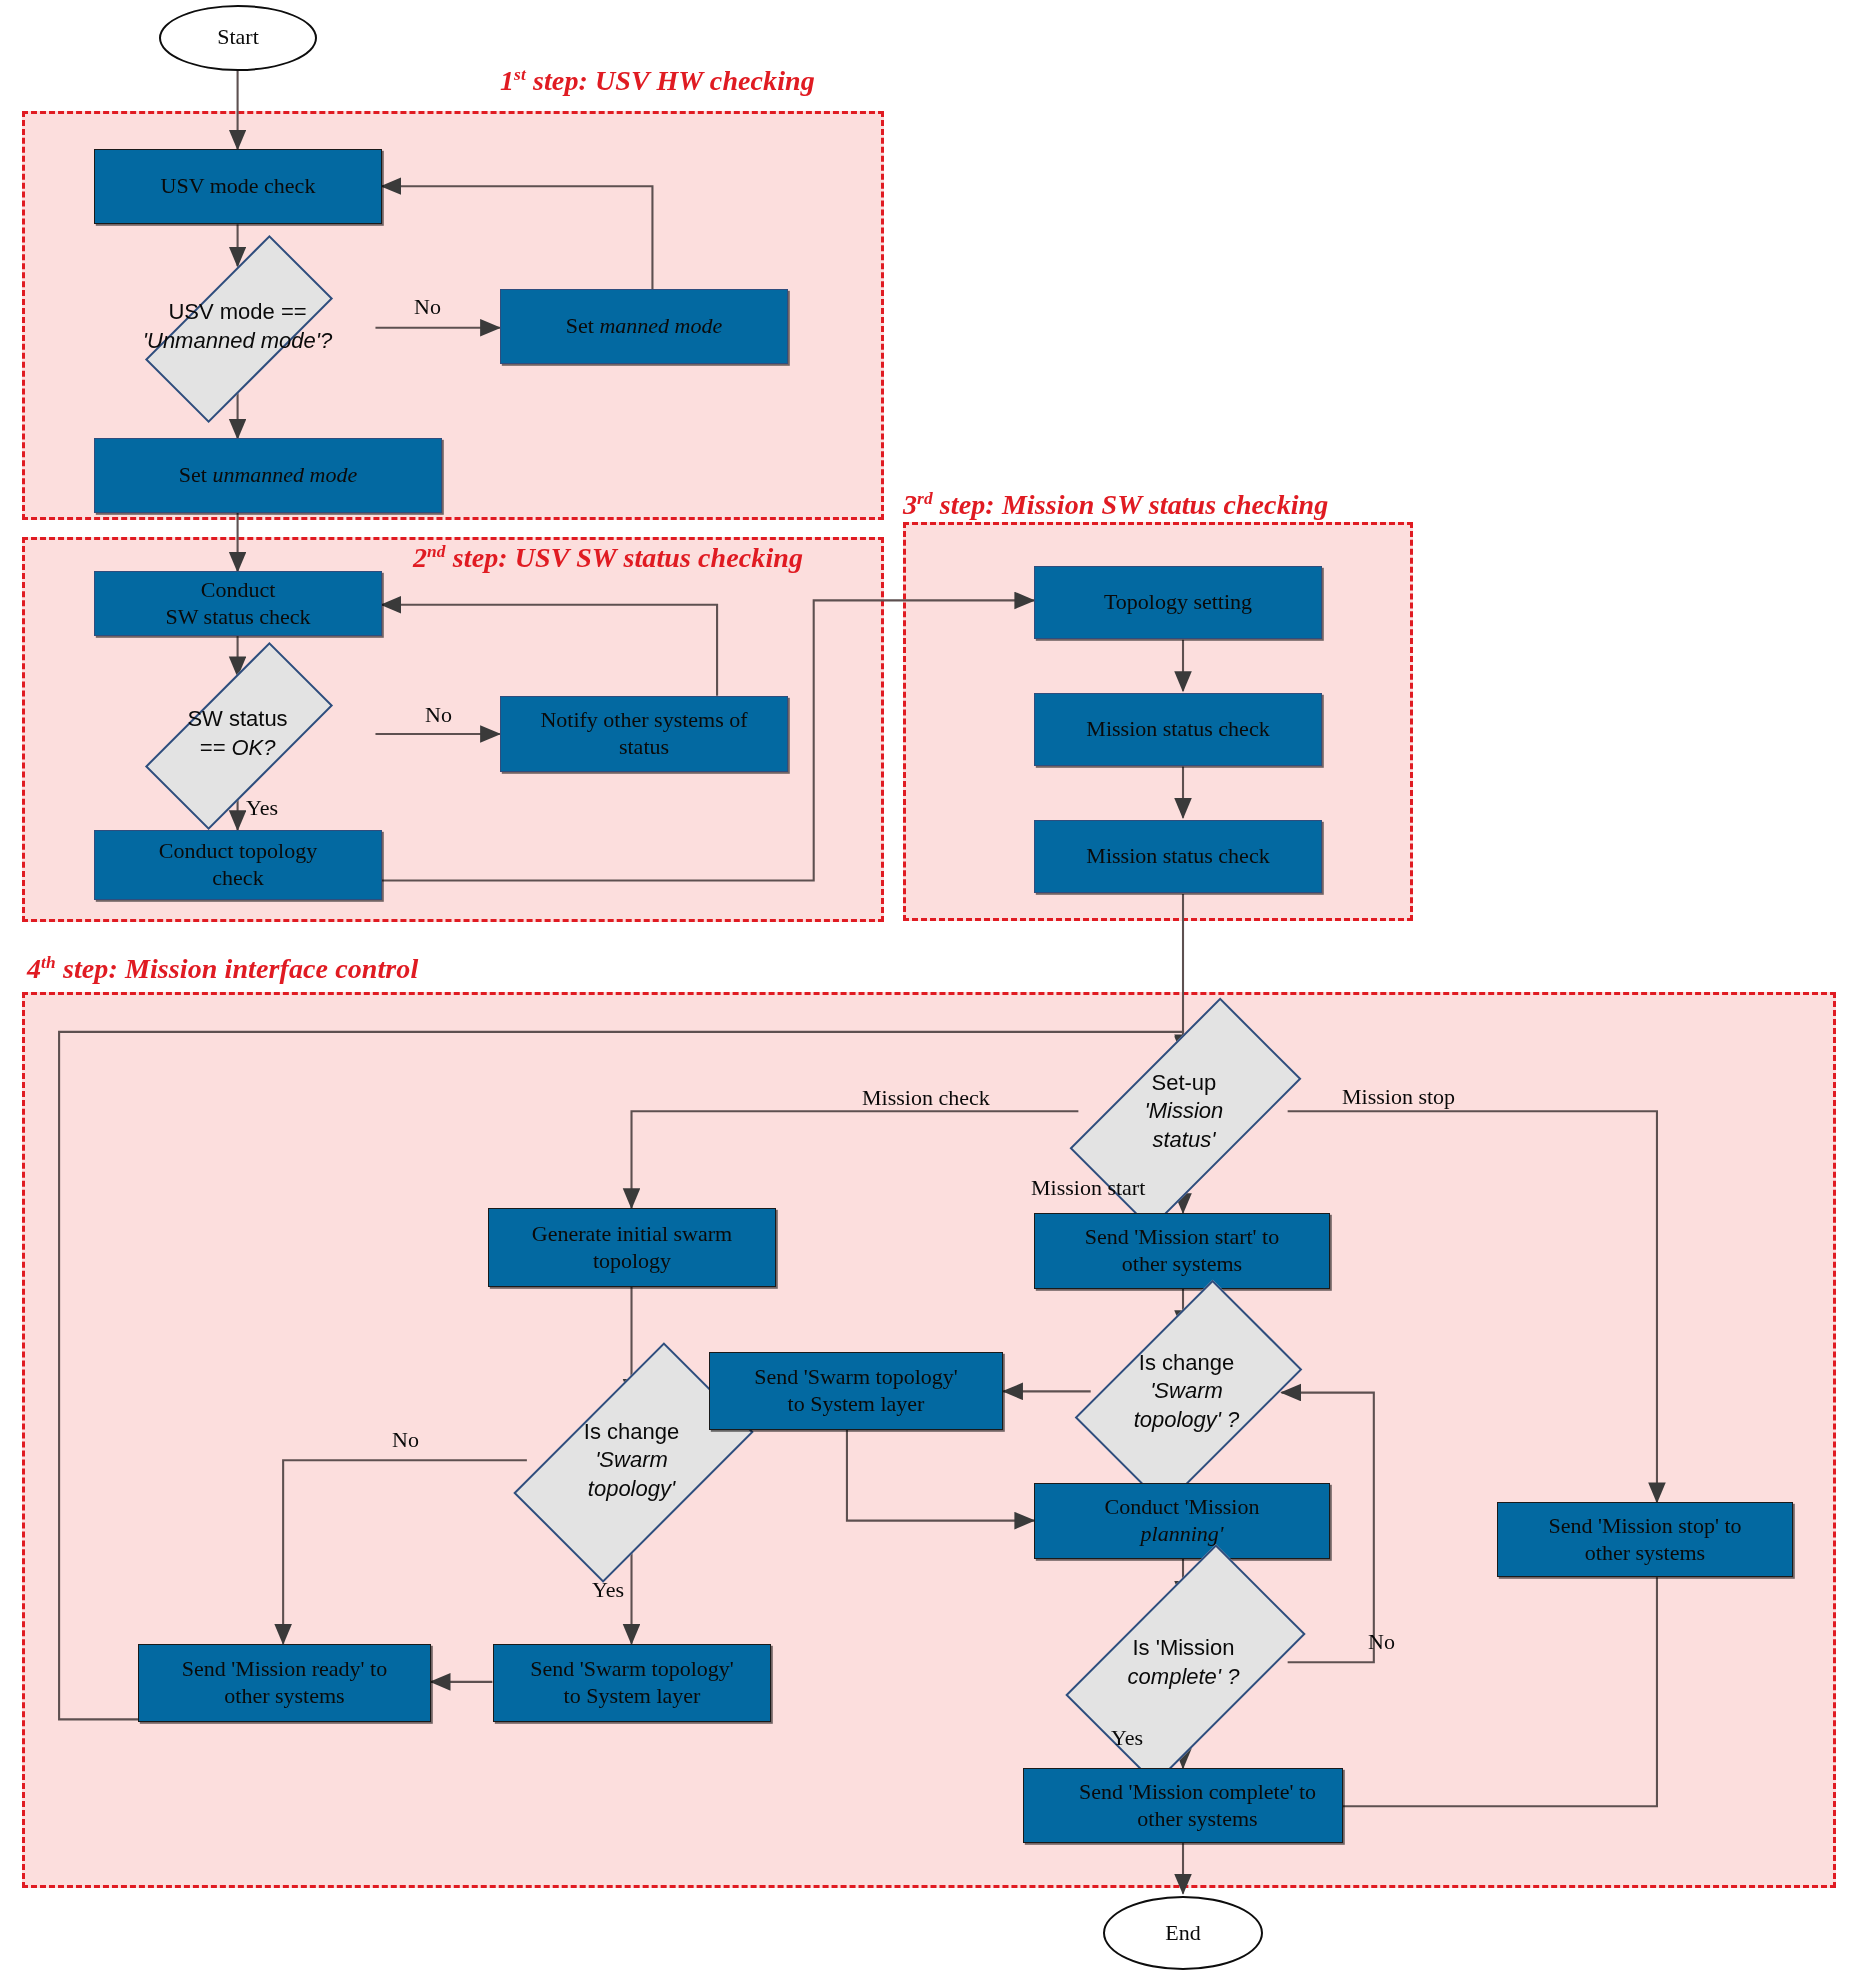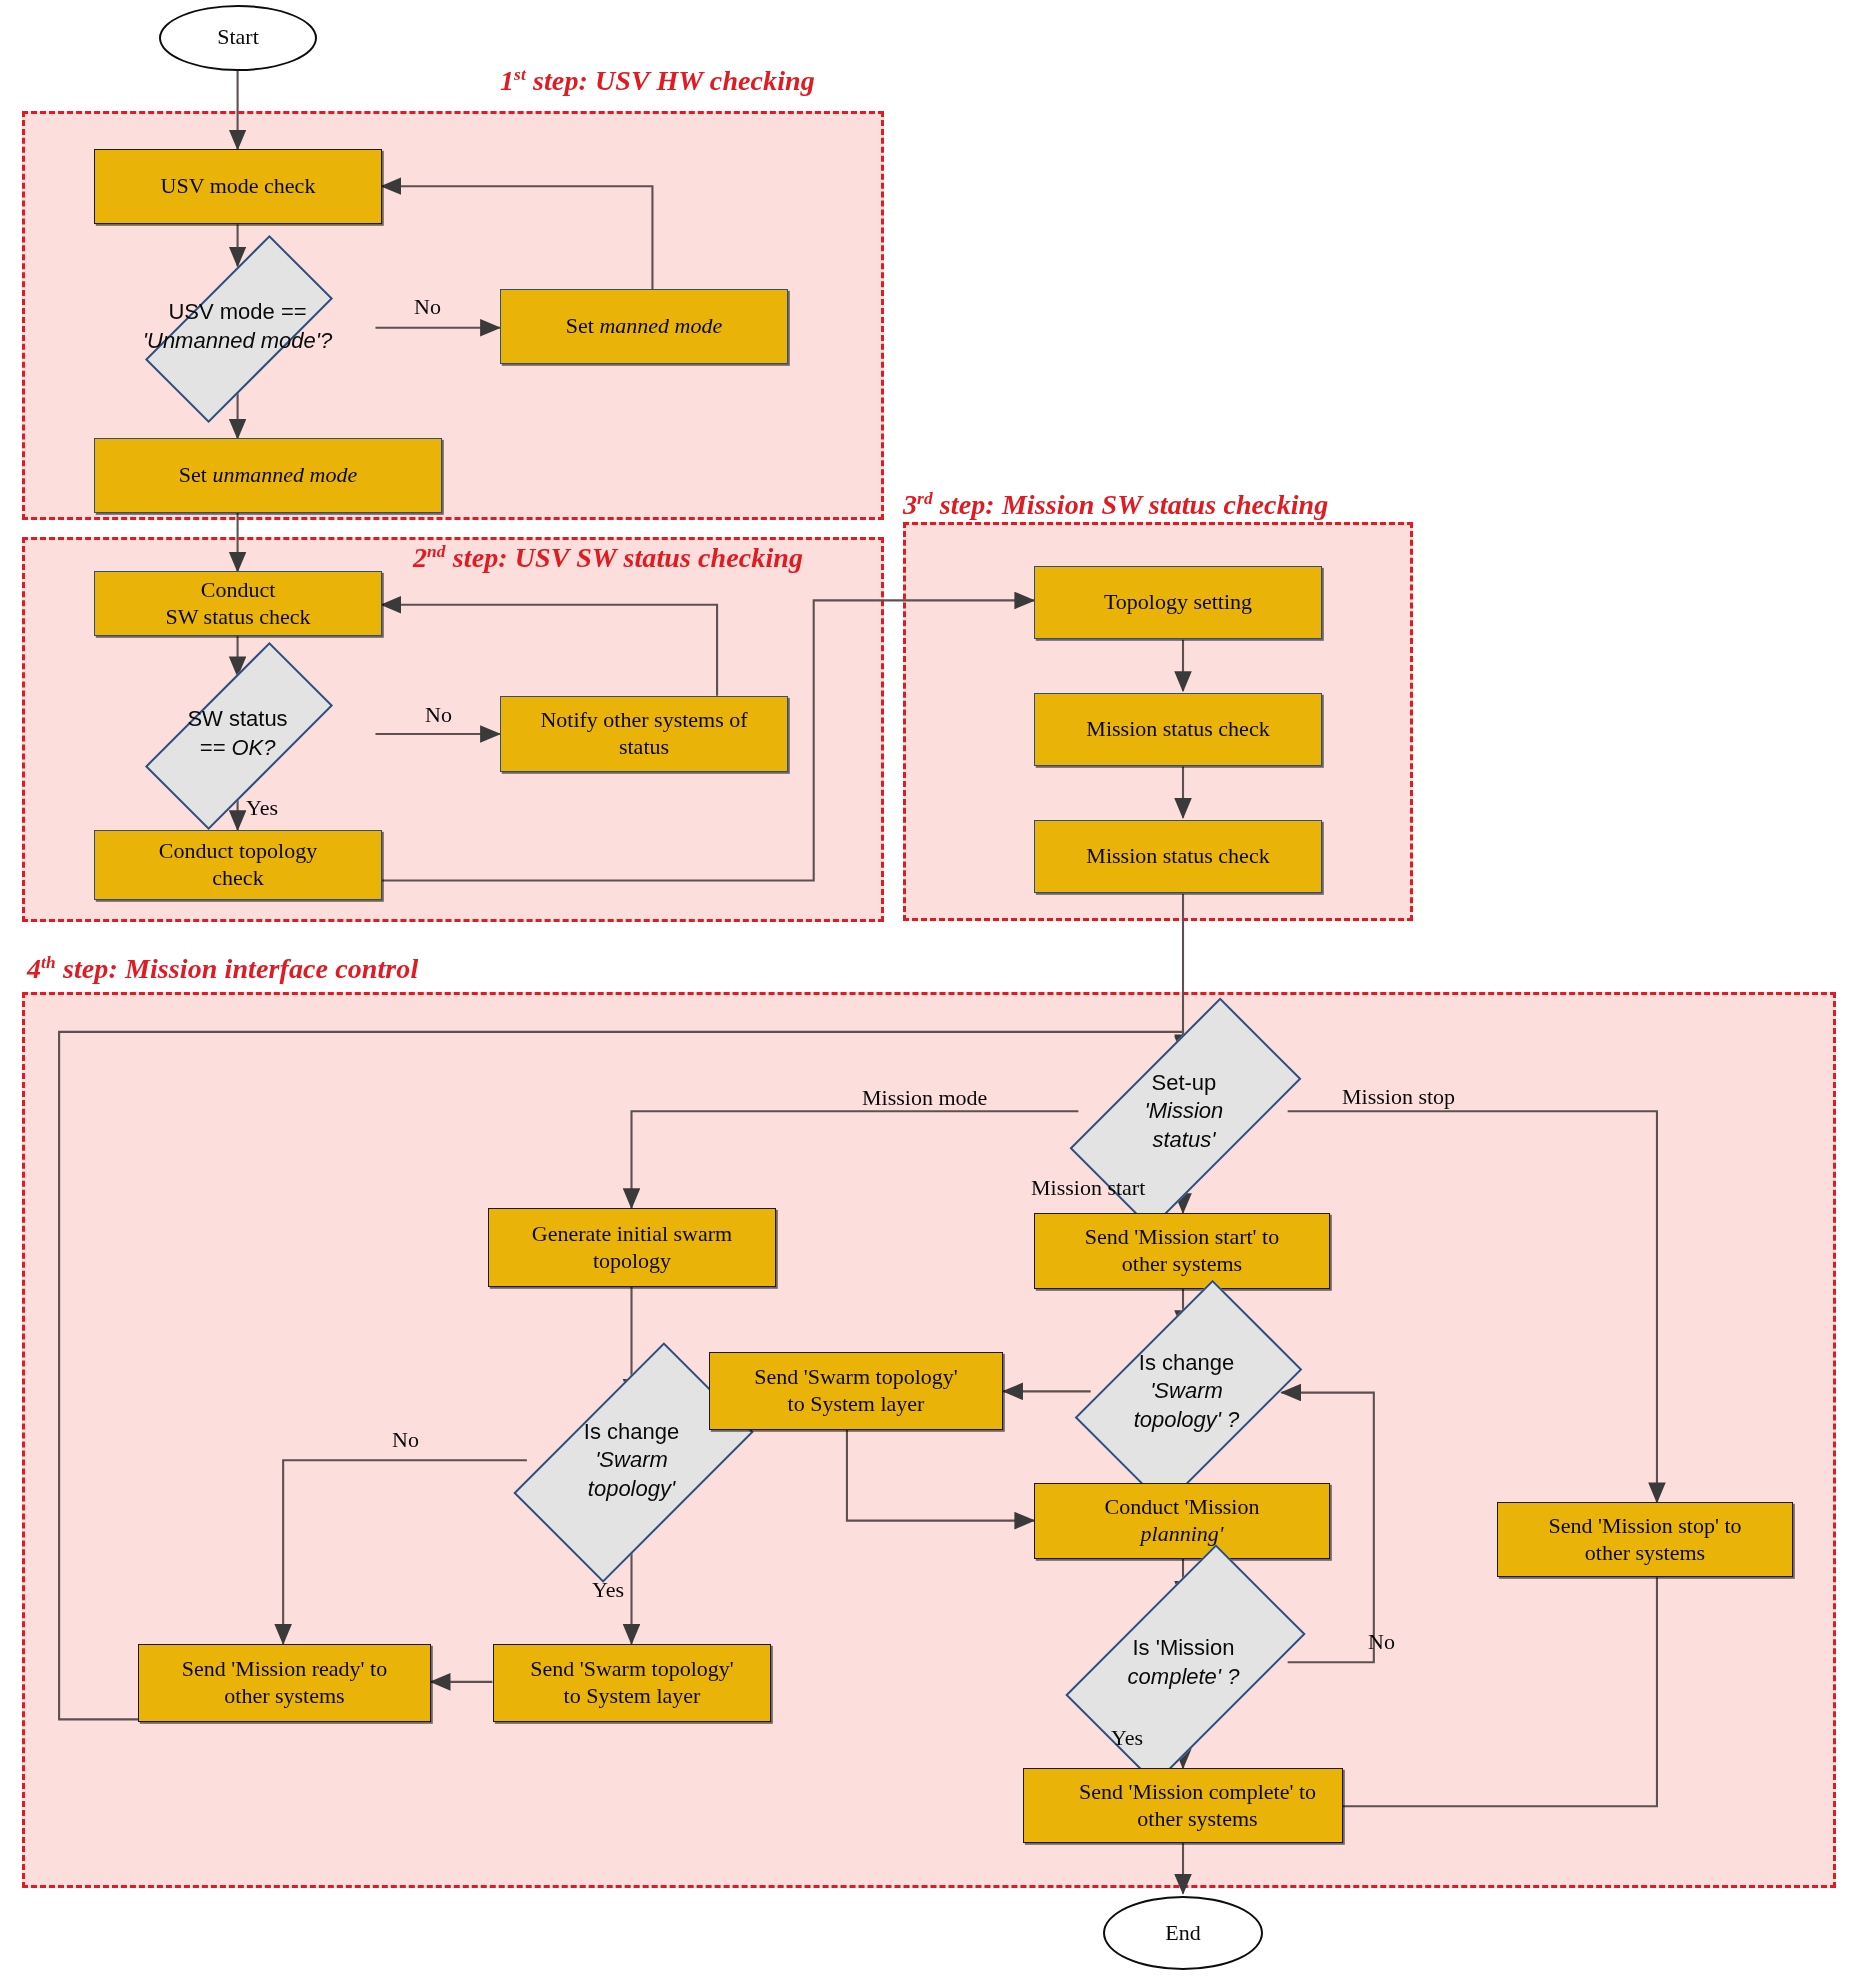--- a/index.html
+++ b/index.html
@@ -33,21 +33,21 @@
     display:flex;
     align-items:center;
     justify-content:center;
     text-align:center;
     font-size:22px;
     line-height:1.22;
     color:#0a0a0a;
     font-family:"Liberation Serif","DejaVu Serif",serif;
   }
   .proc{
-    background:#eab308;
+    background:#0369a1;
     border:1.8px solid #2f4d7d;
     box-shadow:1.8px 1.8px 0 0 rgba(0,0,0,0.55);
   }
   .proc.dark{border:1.8px solid #1a1a1a;}
   .term{
     background:#ffffff;
     border:2.5px solid #0d0d0d;
     border-radius:50%;
   }
   .dec{
@@ -354,21 +354,21 @@
   <div class="node term" style="left:1103px;top:1896px;width:160px;height:74px;">
     <span>End</span>
   </div>
 
   <div class="elabel" style="left:414px;top:294px;">No</div>
 
   <div class="elabel" style="left:425px;top:702px;">No</div>
 
   <div class="elabel" style="left:246px;top:795px;">Yes</div>
 
-  <div class="elabel" style="left:862px;top:1085px;">Mission mode</div>
+  <div class="elabel" style="left:862px;top:1085px;">Mission check</div>
 
   <div class="elabel" style="left:1342px;top:1084px;">Mission stop</div>
 
   <div class="elabel" style="left:1031px;top:1175px;">Mission start</div>
 
   <div class="elabel" style="left:392px;top:1427px;">No</div>
 
   <div class="elabel" style="left:592px;top:1577px;">Yes</div>
 
   <div class="elabel" style="left:1368px;top:1629px;">No</div>

